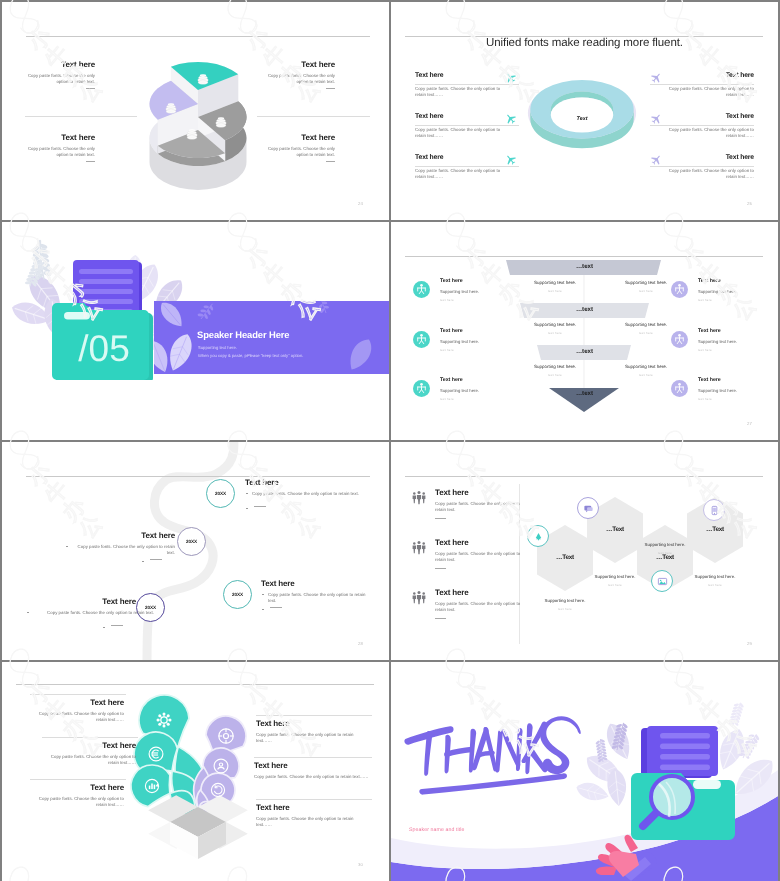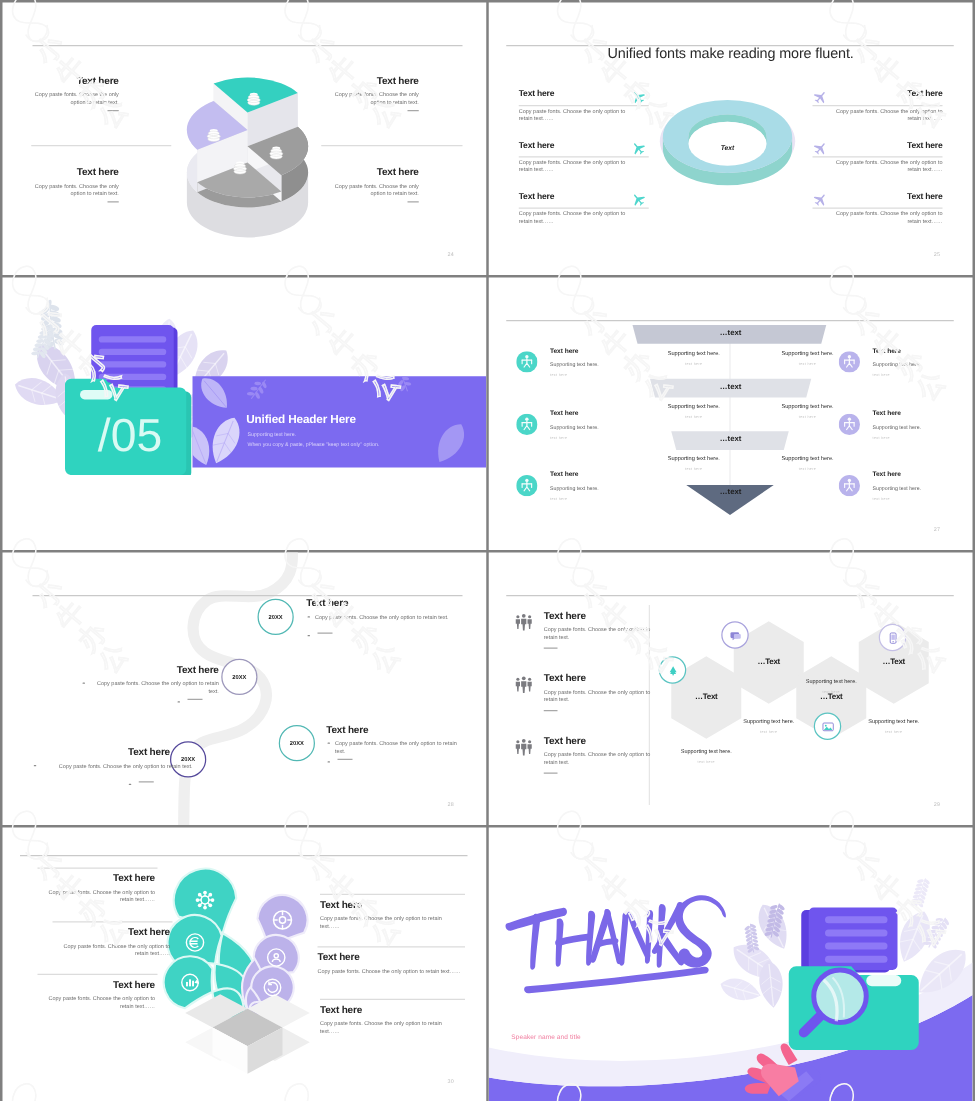--- a/index.html
+++ b/index.html
@@ -311,21 +311,21 @@
             <ellipse cx="-2.8" cy="-4" rx="3" ry="1.5" fill="#9a89f4" transform="rotate(-30 -2.8 -4)"></ellipse>
             <ellipse cx="2.8" cy="-6" rx="3" ry="1.5" fill="#9a89f4" transform="rotate(30 2.8 -6)"></ellipse>
             <ellipse cx="-2.8" cy="-9" rx="3" ry="1.5" fill="#9a89f4" transform="rotate(-30 -2.8 -9)"></ellipse>
             <ellipse cx="2.8" cy="-11" rx="3" ry="1.5" fill="#9a89f4" transform="rotate(30 2.8 -11)"></ellipse>
           </g>
           <g transform="translate(206,54) rotate(30) scale(1.2)">
             <path d="M 0 -15 C 9 -10 10 4 0 14 C -10 4 -9 -10 0 -15 Z" fill="#ffffff" opacity="0.3"></path>
           </g>
         </g>
       </svg>
-      <div class="abs" style="left:43px;top:28px;font-size:9.4px;font-weight:bold;color:#ffffff;letter-spacing:-0.1px;">Unified Header Here</div>
+      <div class="abs" style="left:43px;top:28px;font-size:9.4px;font-weight:bold;color:#ffffff;letter-spacing:-0.1px;">Speaker Header Here</div>
       <div class="abs" style="left:44px;top:44px;font-size:4.2px;color:#ddd6fb;">Supporting text here.</div>
       <div class="abs" style="left:44px;top:52px;font-size:4.2px;color:#ddd6fb;">When you copy &amp; paste, pPlease "keep text only" option.</div>
     </div>
 
     <svg width="112" height="122" viewBox="0 0 112 122" style="position:absolute;left:46px;top:36px;">
 
       <rect x="28" y="4" width="66" height="62" rx="4" fill="#5b3fe0"></rect>
       <rect x="25" y="2" width="66" height="62" rx="4" fill="#6f55ee"></rect>
       <g fill="#8e79f6">
         <rect x="31" y="11" width="54" height="5" rx="2.5"></rect>

